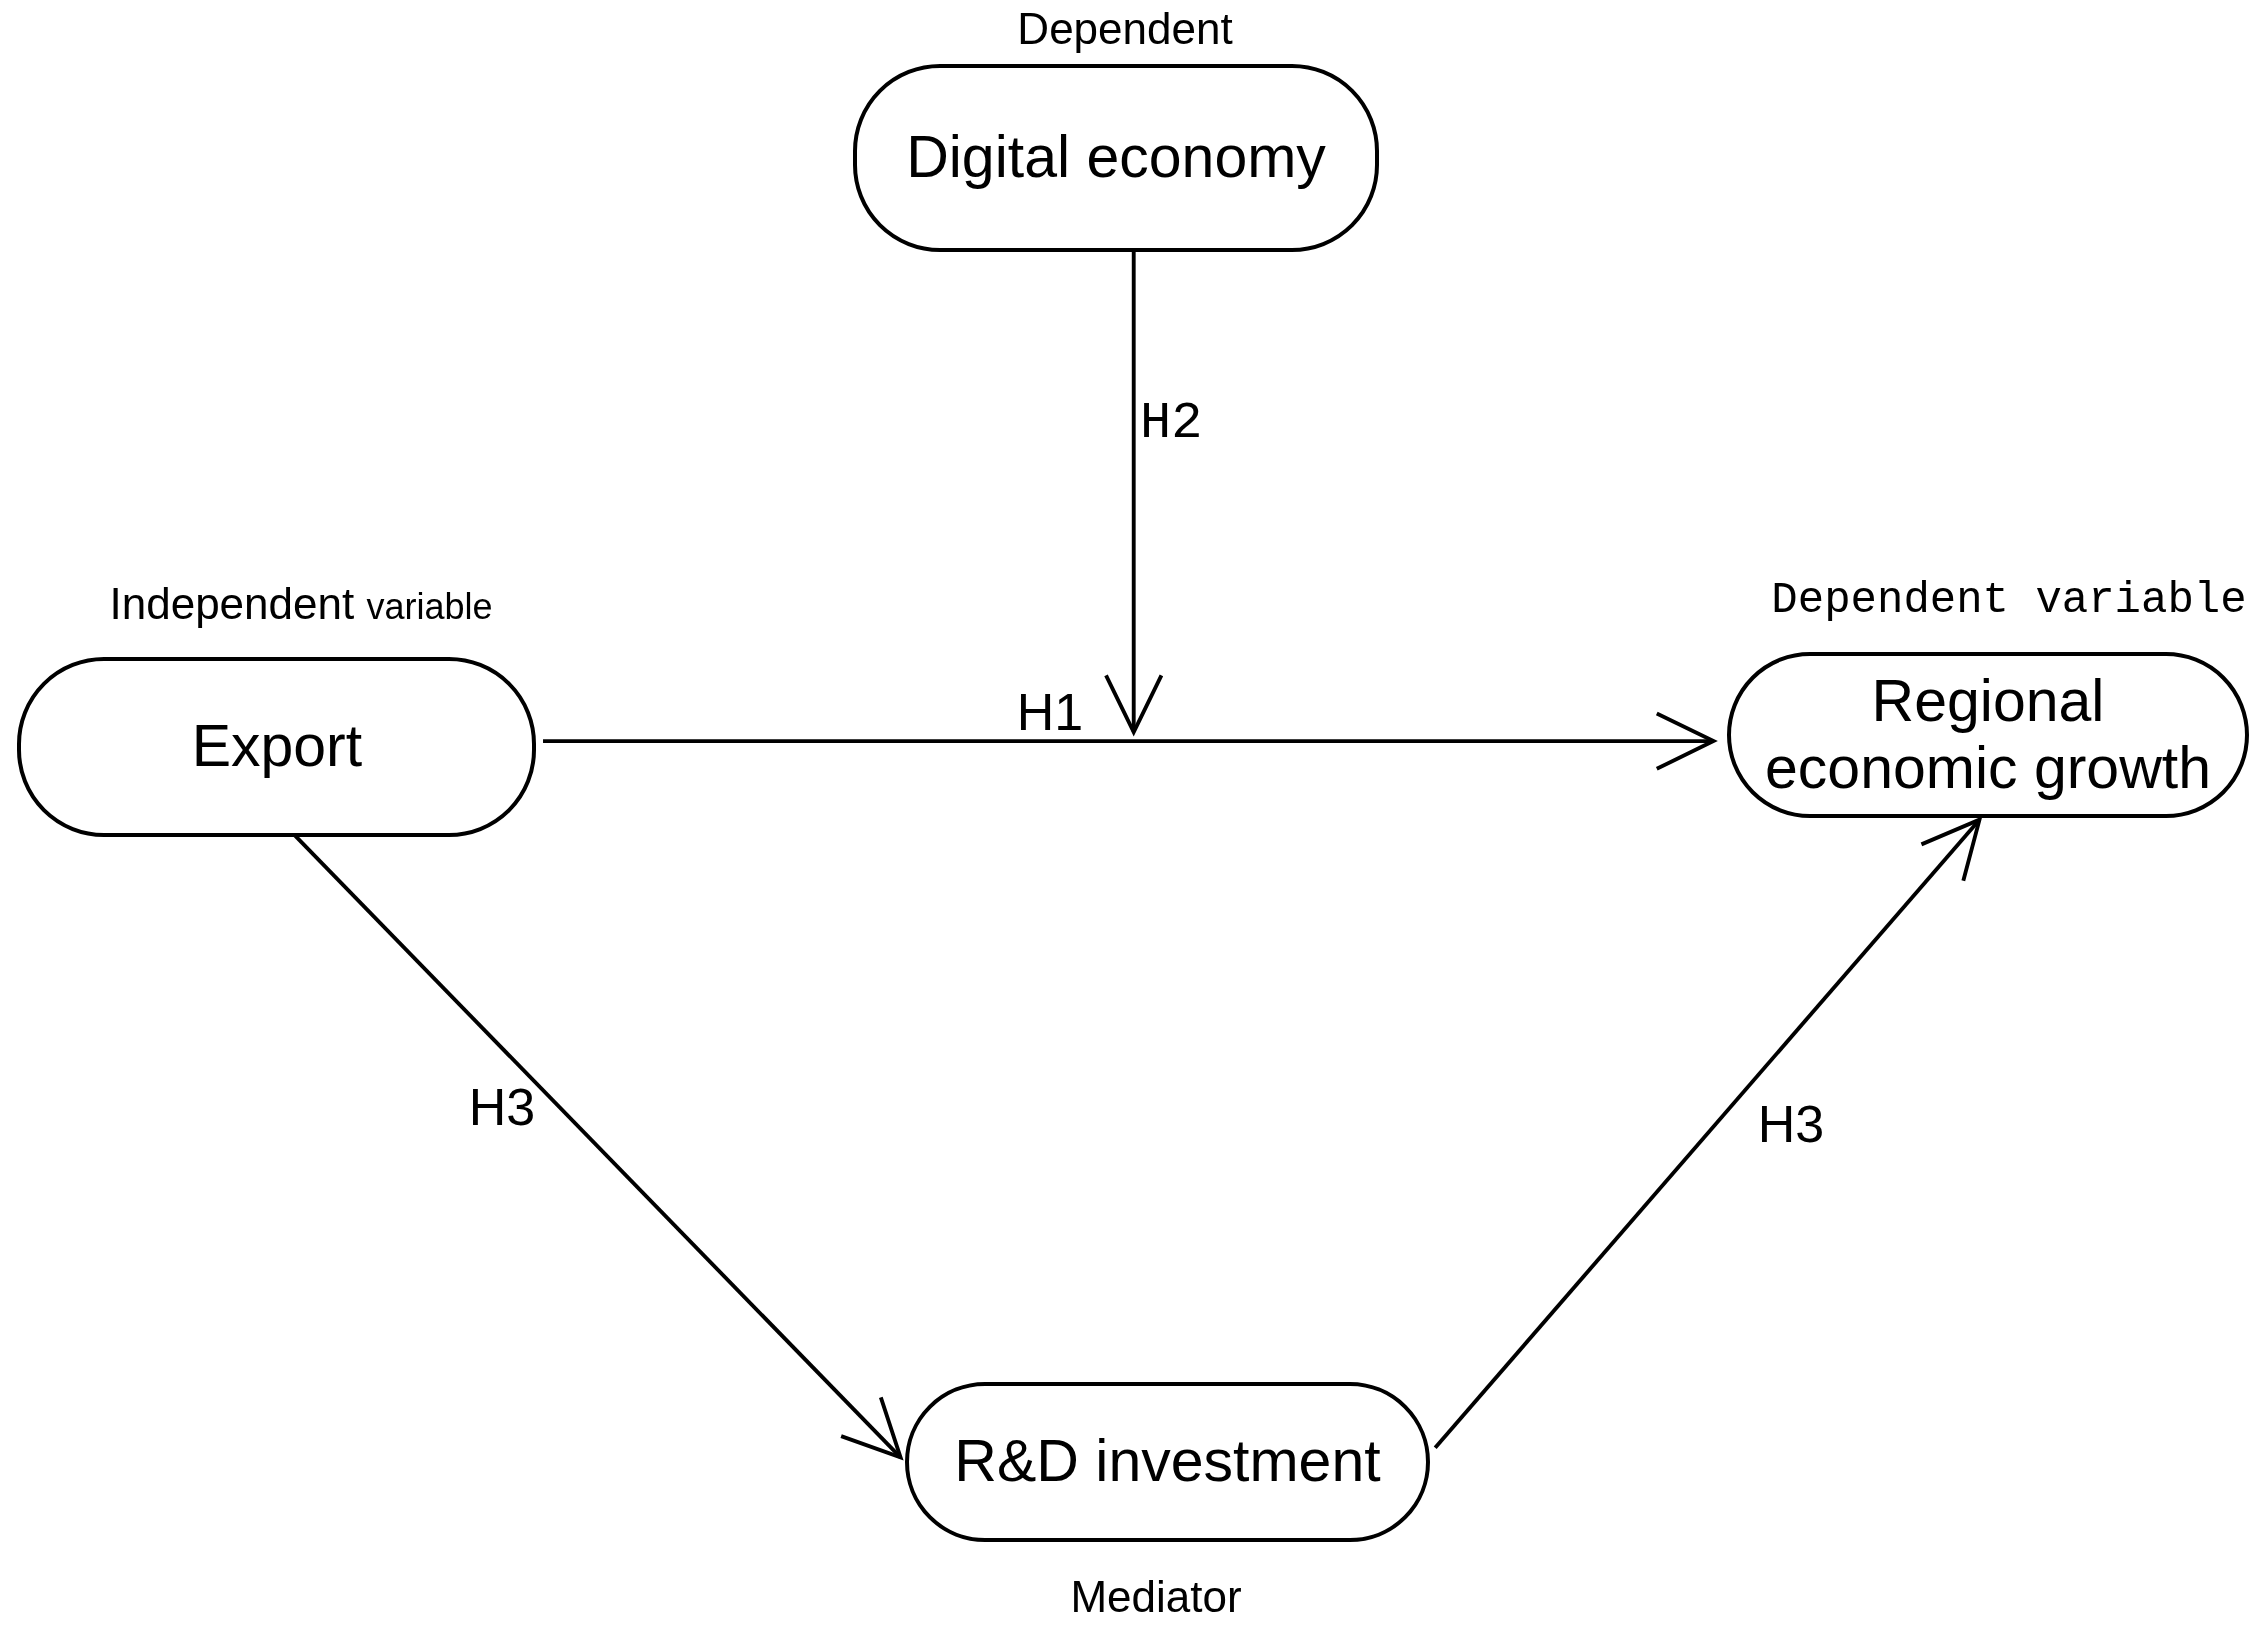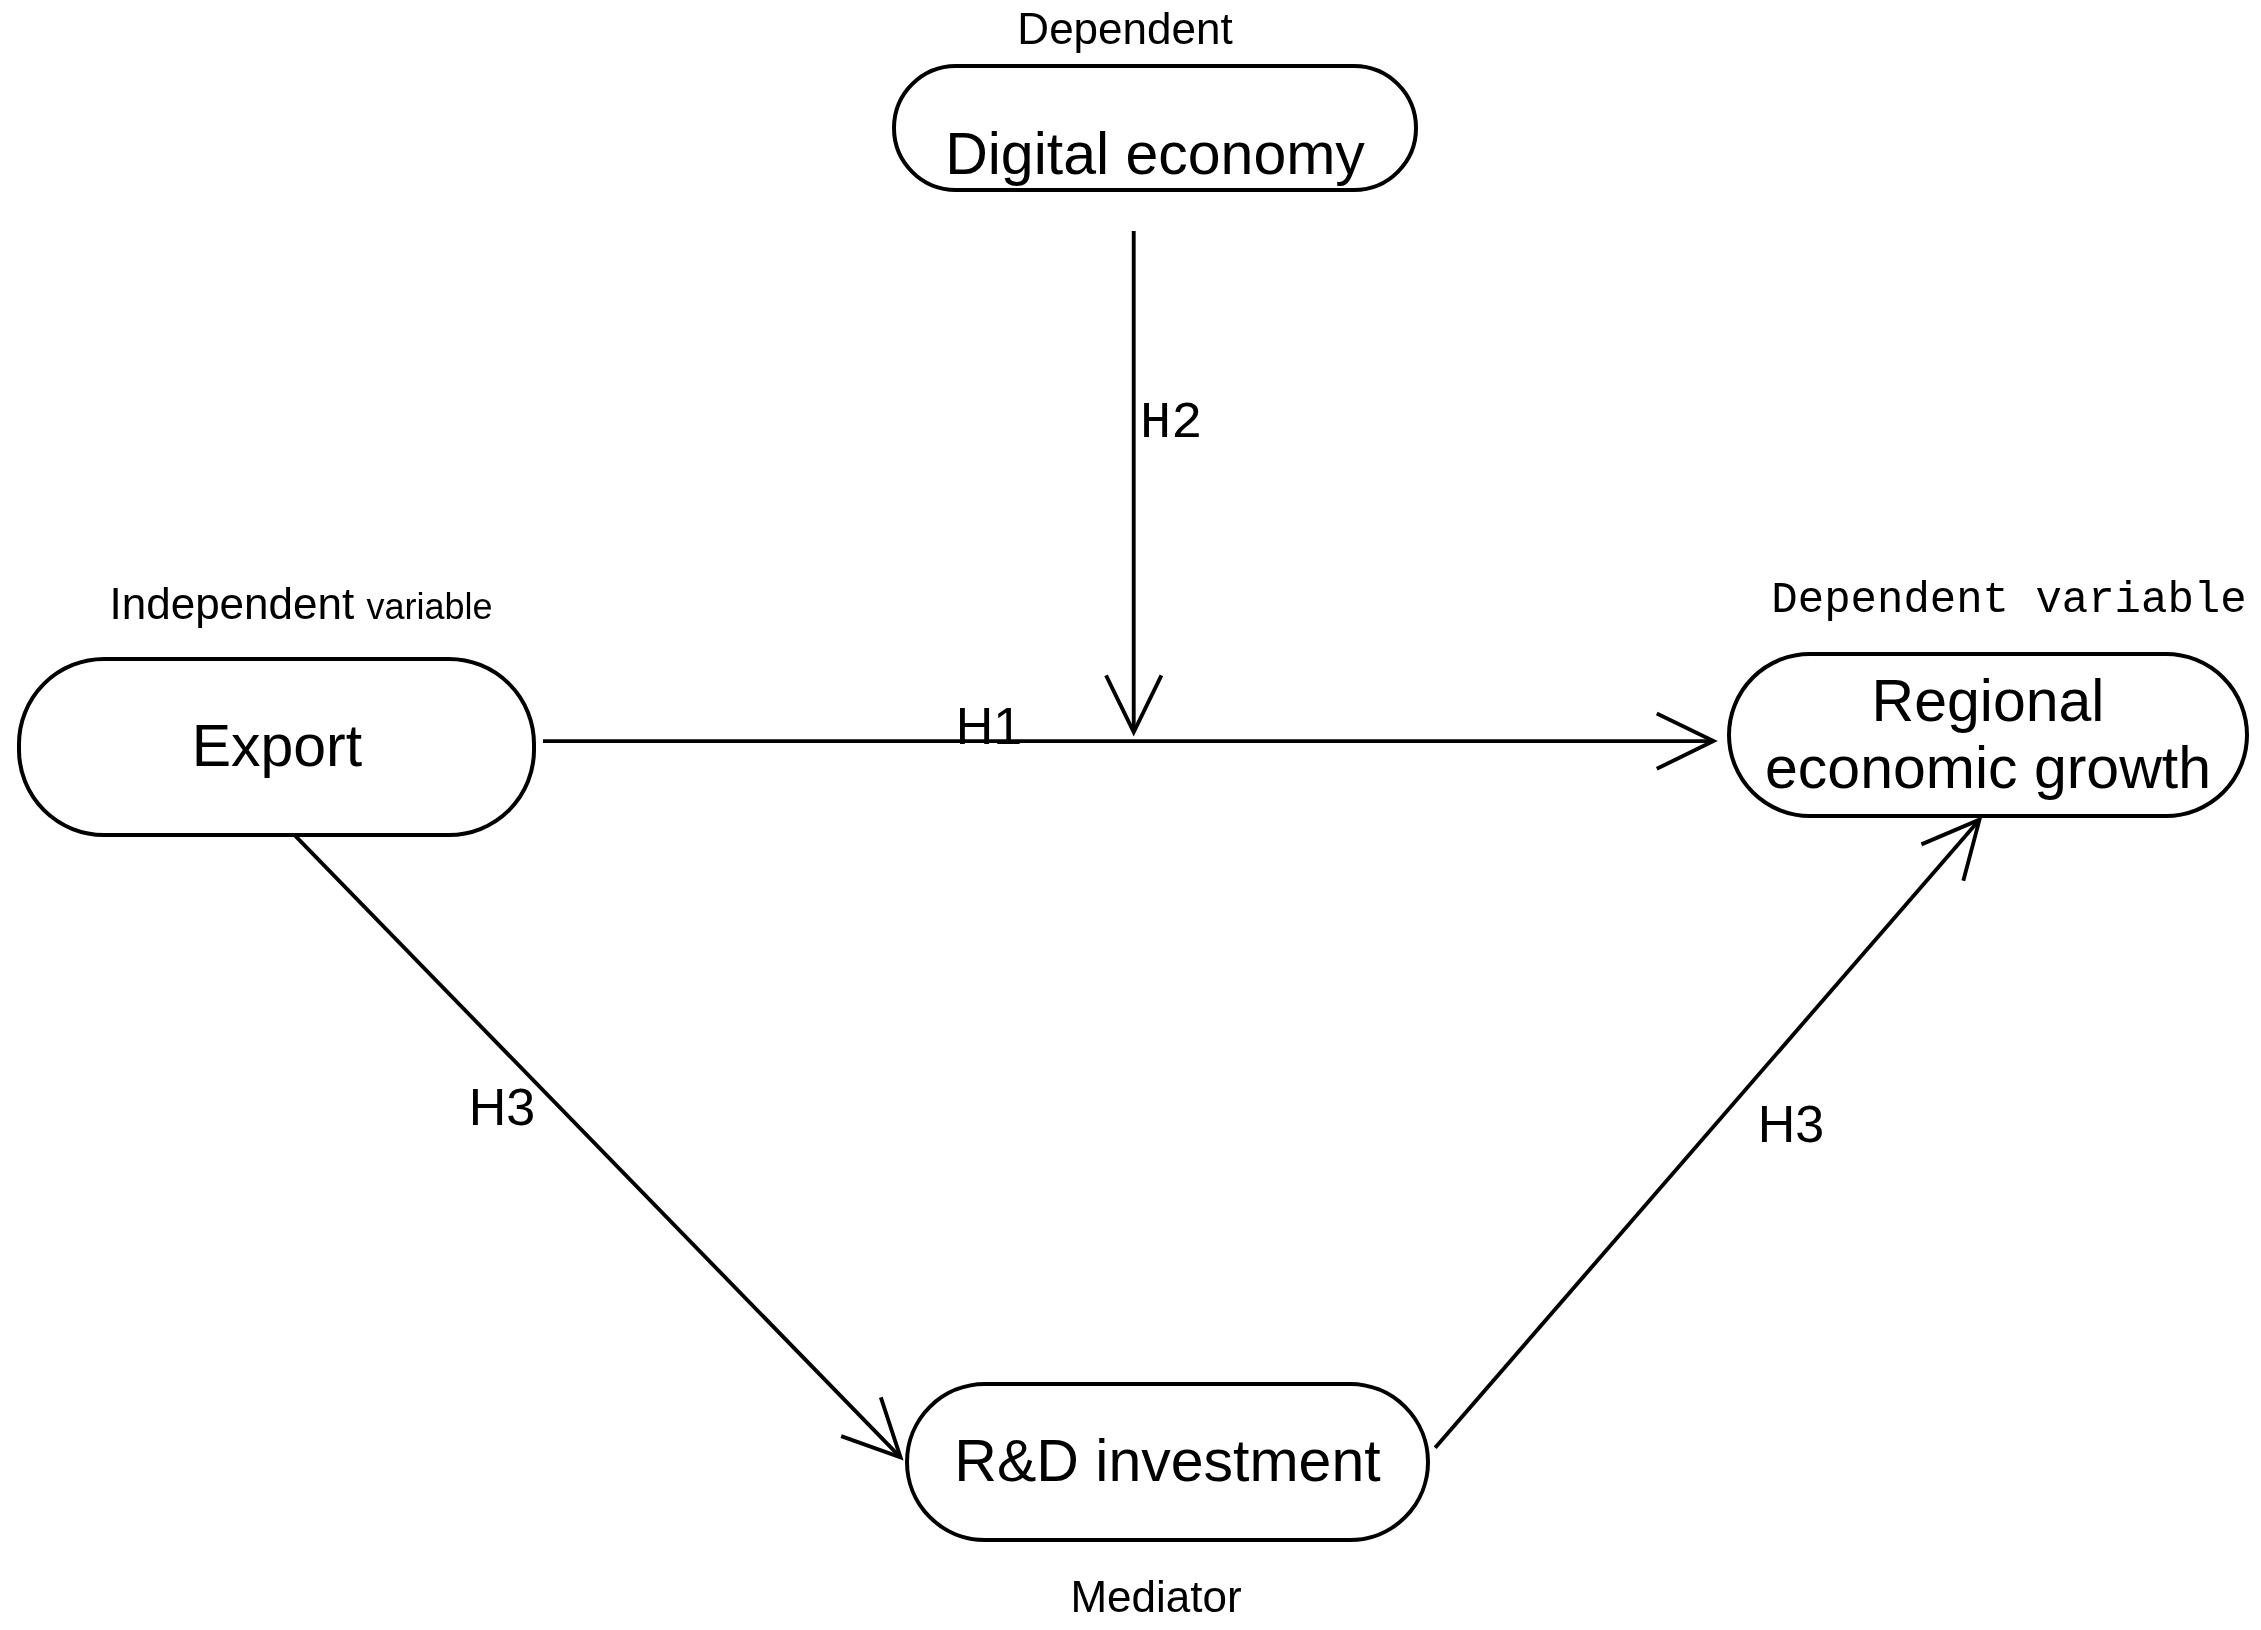--- a/index.html
+++ b/index.html
@@ -60,21 +60,21 @@
       </marker>
     </defs>
     <line x1="843" y1="1150" x2="2660" y2="1150" stroke="#000000" stroke-width="6" marker-end="url(#openArrow)"></line>
     <line x1="1760" y1="358" x2="1760" y2="1136" stroke="#000000" stroke-width="6" marker-end="url(#openArrow)"></line>
     <line x1="432" y1="1270" x2="1398" y2="2262" stroke="#000000" stroke-width="6" marker-end="url(#openArrow)"></line>
     <line x1="2228" y1="2247" x2="3073" y2="1272" stroke="#000000" stroke-width="6" marker-end="url(#openArrow)"></line>
   </svg>
 
   <div class="tag" style="left:1125px; top:3.9px;">Dependent</div>
 
-  <div class="node" style="left:892px; top:64px; width:526px; height:128px;justify-content:flex-end;">
+  <div class="node" style="left:853px; top:64px; width:526px; height:188px;">
     <span class="node-label">Digital economy</span>
   </div>
 
   <div class="hyp" style="left:1140px; top:394px;font-family:Liberation Mono, monospace;">H2</div>
 
   <div class="tag" style="left:301px; top:579px;">
     <span>Independent</span>
     <span class="small">variable</span>
   </div>
 
@@ -82,21 +82,21 @@
 
   <div class="node" style="left:17.4px; top:657px; width:519px; height:180px;">
     <span class="node-label">Export</span>
   </div>
 
   <div class="node" style="left:1727px; top:652px; width:522px; height:166px;">
     <span class="node-label">Regional</span>
     <span class="node-label">economic growth</span>
   </div>
 
-  <div class="hyp centered" style="left:989px; top:682px;margin-top:14px;">H1</div>
+  <div class="hyp centered" style="left:1050px; top:682px;">H1</div>
 
   <div class="hyp centered" style="left:502px; top:1077px;">H3</div>
 
   <div class="hyp centered" style="left:1791px; top:1094px;">H3</div>
 
   <div class="node" style="left:905px; top:1382px; width:525px; height:160px;">
     <span class="node-label">R&amp;D investment</span>
   </div>
 
   <div class="tag" style="left:1156px; top:1572px;">Mediator</div>

